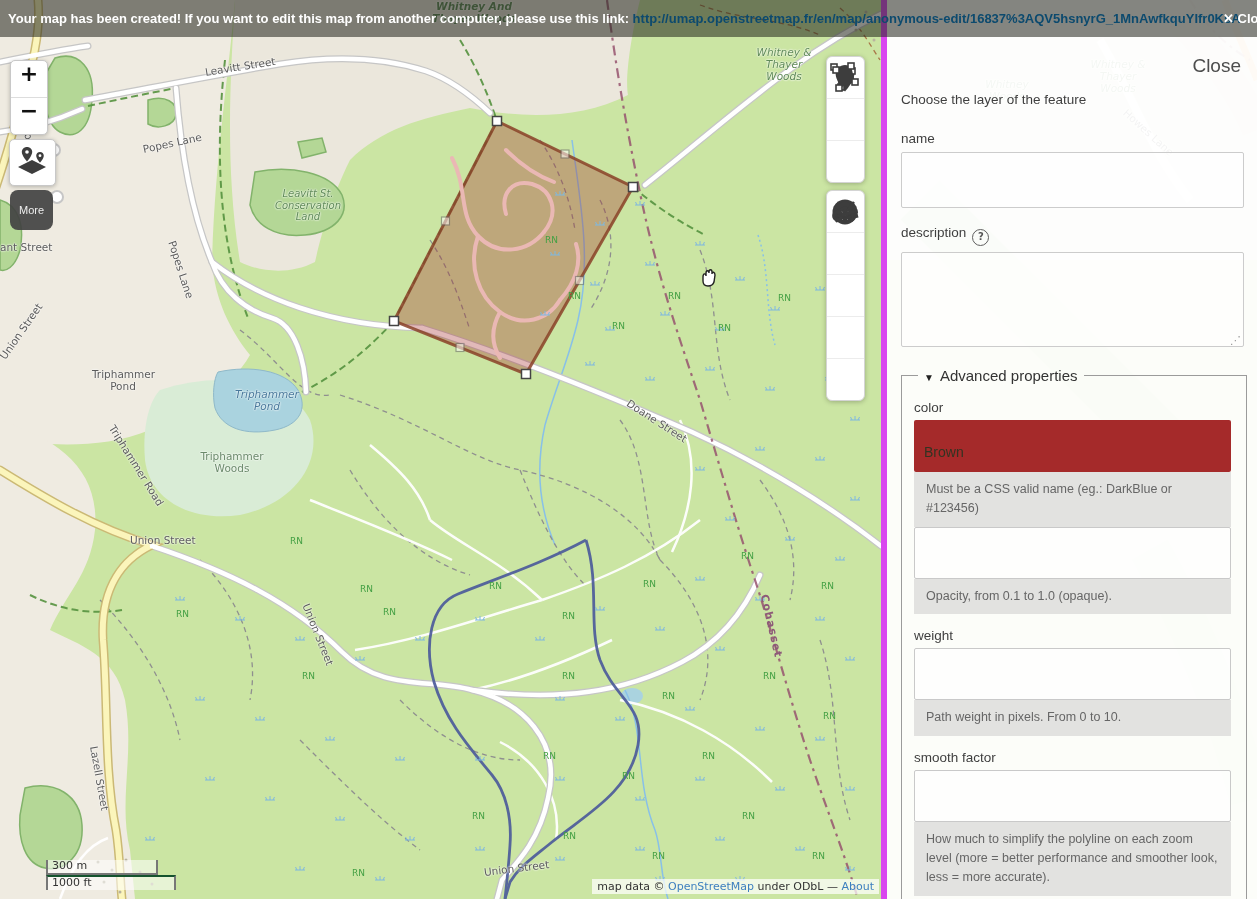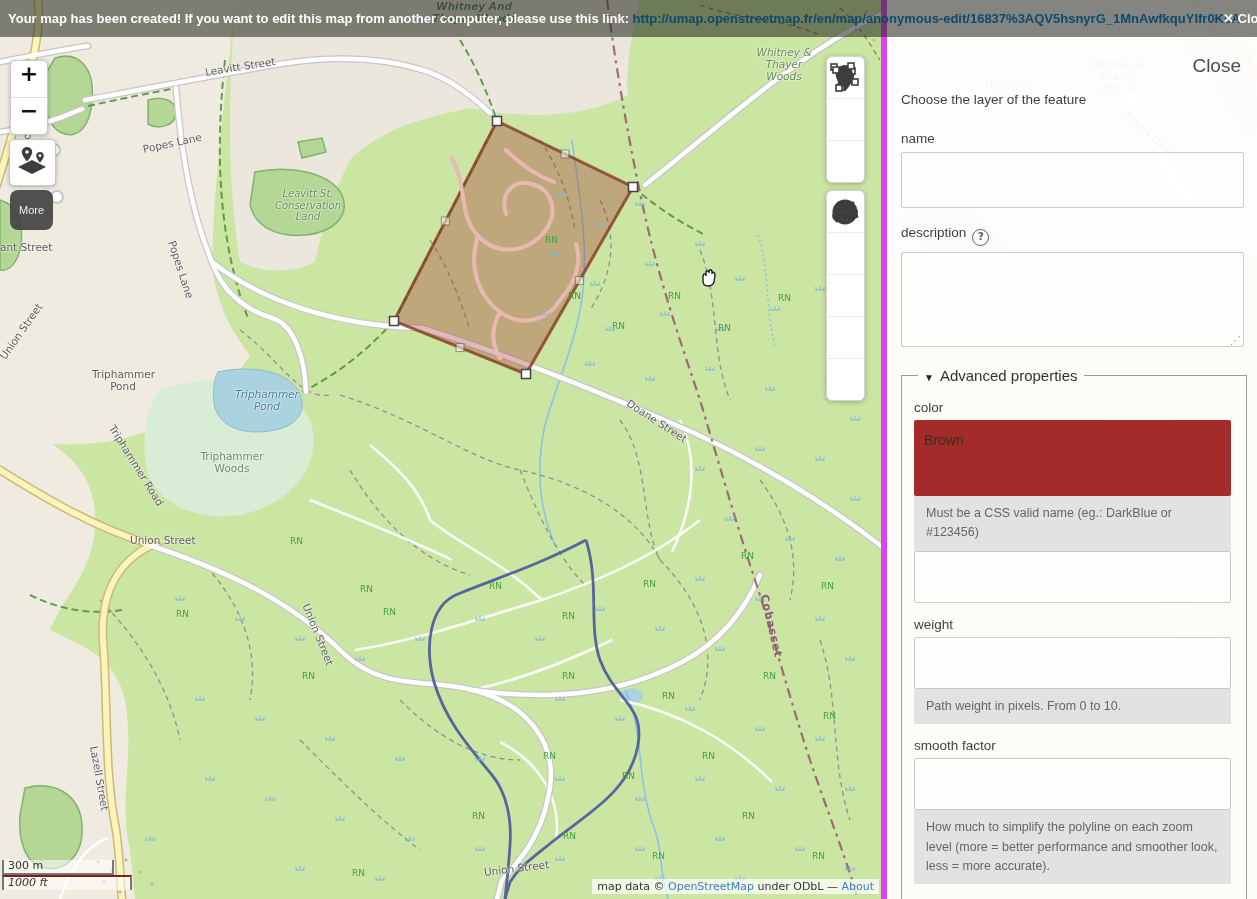--- a/index.html
+++ b/index.html
@@ -35,22 +35,22 @@
            padding:14px 9px;border-radius:8px;cursor:pointer;}
   .toolbar{position:absolute;left:826px;width:37px;background:#fff;border:1px solid #d4d4d4;
            border-radius:6px;box-shadow:0 1px 5px rgba(0,0,0,.25);z-index:40;}
   #toolbar1{top:56px;} #toolbar2{top:190px;}
   .tbtn{display:block;width:37px;height:41px;cursor:pointer;}
   .tbtn+.tbtn{border-top:1px solid #ececec;}
   .tbtn svg{display:block;margin:2px auto 0;}
   
   #scale{left:2px;bottom:9px;z-index:40;font:11px "DejaVu Sans",sans-serif;color:#333;}
   .scline{border:2px solid #777;border-top:none;background:rgba(255,255,255,.55);
-          padding:0 4px;line-height:12px;height:13px;}
-  .scline.m{width:100px;} .scline.ft{width:118px;border-top:2px solid #7f1d1d;border-bottom:none;font-style:italic;}
+          padding:0 4px;line-height:12px;height:13px;margin-left:44px;}
+  .scline.m{width:100px;} .scline.ft{width:118px;border-top:2px solid #14532d;border-bottom:none;}
   #attrib{right:378px;bottom:5px;z-index:40;background:rgba(255,255,255,.72);
           font:11px "DejaVu Sans",sans-serif;color:#333;padding:1px 5px;text-align:right;}
   #attrib a{color:#3d7fbf;text-decoration:none;}
   
   #panel{position:absolute;left:881px;top:0;width:376px;height:899px;z-index:50;
          background:rgba(255,255,255,.93);border-left:6px solid #d946ef;color:#3f3f3f;}
   #panel .closelink{position:absolute;top:55px;right:22px;font-size:19px;color:#4d4d4d;cursor:pointer;}
   .flabel{font-size:13.5px;color:#3f3f3f;margin:0 17px 6px 14px;}
   #layer-label{margin-top:92px;}
   .selectbox{position:relative;height:27px;margin:0 17px 0 14px;border:1px solid #b5b5b5;
@@ -67,21 +67,21 @@
   .qicon{display:inline-block;width:15px;height:15px;border:1.5px solid #5f5f5f;border-radius:50%;
          font:700 10px/14px "DejaVu Sans",sans-serif;text-align:center;color:#555;
          vertical-align:-3px;margin-left:6px;}
   fieldset.adv{margin:20px 16px 0 14px;border:1px solid #9b9b9b;padding:2px 12px 12px;height:600px;}
   fieldset.adv legend{font-size:15px;color:#333;padding:0 6px;margin-left:4px;}
   fieldset.adv legend .tri{font-size:10px;margin-right:6px;color:#222;}
   .fld-label{font-size:13.5px;color:#3f3f3f;margin:14px 0 5px 0;}
   .fld-label.first{}
   .fld-input{width:317px;height:52px;border:1px solid #c9c9c9;border-radius:2px;
              background:rgba(255,255,255,.6);box-sizing:border-box;}
-  .fld-input.color{height:76px;border:none;font-size:14px;color:#332;padding:12px 0 0 10px;}
+  .fld-input.color{height:52px;border:none;font-size:14px;color:#332;padding:24px 0 0 10px;}
   .fld-help{width:317px;box-sizing:border-box;background:#e2e2e0;color:#666;
             font-size:12.5px;line-height:1.55;padding:8px 12px;}
 </style>
 </head>
 <body>
 
 <div id="map">
   <svg id="basemap" width="1257" height="899" viewBox="0 0 1257 899">
     <rect x="0" y="0" width="1257" height="899" fill="#cbe5a3"></rect>
 
@@ -505,20 +505,21 @@
     </div>
 
   <fieldset class="adv">
     <legend><span class="tri">▼</span><span>Advanced properties</span></legend>
 
     <div class="fld-label first">color</div>
     <div class="fld-input color" style="background:#A52A2A;">Brown</div>
     <div class="fld-help">Must be a CSS valid name (eg.: DarkBlue or #123456)</div>
 
     <div class="fld-input"></div>
+    <div class="fld-help">Opacity, from 0.1 to 1.0 (opaque).</div>
 
     <div class="fld-label">weight</div>
     <div class="fld-input"></div>
     <div class="fld-help">Path weight in pixels. From 0 to 10.</div>
 
     <div class="fld-label">smooth factor</div>
     <div class="fld-input"></div>
     <div class="fld-help">How much to simplify the polyline on each zoom level (more = better performance and smoother look, less = more accurate).</div>
   </fieldset>
 </div>

